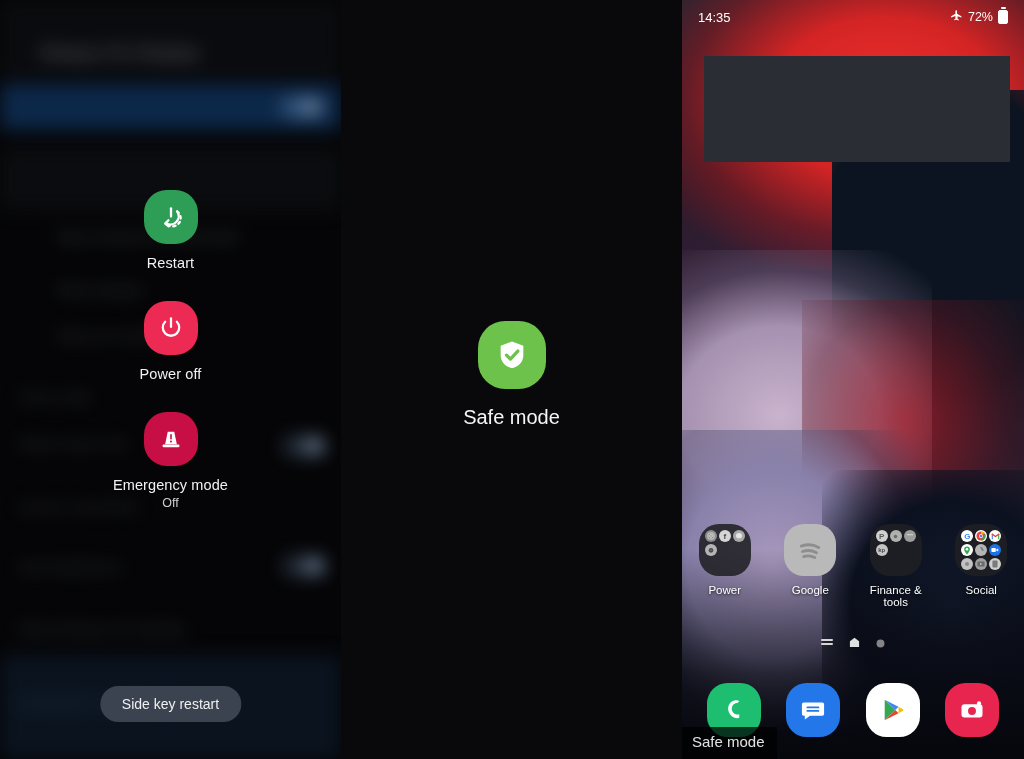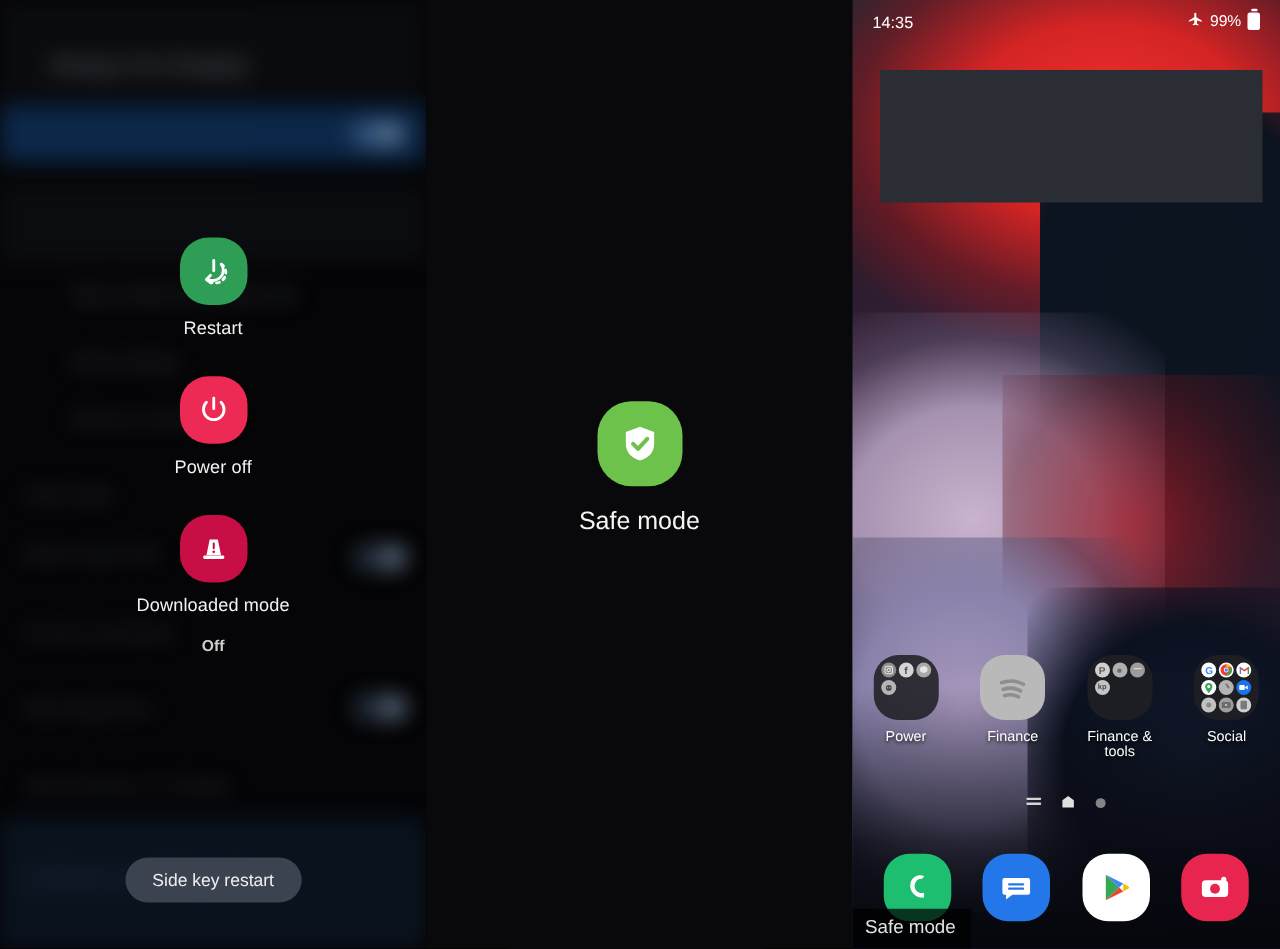--- a/index.html
+++ b/index.html
@@ -15,36 +15,36 @@
   .bb-row { position:absolute; color:#4a4f57; font-size:15px; white-space:nowrap; }
   .bb-band { position:absolute; left:0; right:0; }
   .bb-toggle { position:absolute; width:42px; height:20px; border-radius:11px; background:#2a3543; }
   .bb-toggle::after { content:""; position:absolute; right:2px; top:2px; width:16px; height:16px; border-radius:50%; background:#7b8fa8; }
 
   .pm-items { position:absolute; left:0; right:0; top:190px; text-align:center; }
   .pm-item { margin-bottom:30px; }
   .pm-icon { width:54px; height:54px; margin:0 auto 11px; display:flex; align-items:center; justify-content:center;
              border-radius:42% / 42%; }
   .pm-label { color:#f2f2f2; font-size:14.5px; letter-spacing:.1px; }
-  .pm-sub { color:#cfcfcf; font-size:12.5px; margin-top:17px;font-weight:bold; }
+  .pm-sub { color:#cfcfcf; font-size:12.5px; margin-top:3px; }
 
   .side-key-btn { position:absolute; left:50%; transform:translateX(-50%); bottom:37px;
                   background:#3b4350; color:#f0f0f2; font-size:14px;
                   padding:10px 22px; border-radius:20px; white-space:nowrap; }
 
   
   .panel-safe { position:relative; width:341px; height:759px; background:#09090b; overflow:hidden;
                 display:flex; flex-direction:column; align-items:center; justify-content:center; }
   .safe-icon { width:68px; height:68px; border-radius:40%; display:flex; align-items:center; justify-content:center;
                margin-bottom:17px; }
   .safe-title { color:#f5f5f5; font-size:20px; margin-bottom:9px; }
   .safe-desc { color:#c9c9c9; font-size:12.4px; line-height:1.46; text-align:center; width:295px; }
 
   
-  .panel-home { position:relative; width:342px; height:759px; overflow:hidden; background:#0f172a; }
+  .panel-home { position:relative; width:342px; height:759px; overflow:hidden; background:#a16207; }
   .wall { position:absolute; inset:0; }
   .wl { position:absolute; }
 
   .statusbar { position:absolute; top:0; left:0; right:0; height:34px; display:flex; align-items:center;
                justify-content:space-between; padding:0 16px; color:#fff; font-size:13px; z-index:6; }
   .sb-right { display:flex; align-items:center; gap:5px; font-size:12.5px; }
   .battery { width:10px; height:14px; border:1.6px solid #fff; border-radius:2px; position:relative; background:#fff; }
   .battery::before { content:""; position:absolute; top:-3.6px; left:2px; width:5px; height:2px; background:#fff; border-radius:1px; }
 
   .widget-blank { position:absolute; left:22px; top:56px; width:306px; height:106px; background:#2a2d33; z-index:5; }
@@ -126,21 +126,21 @@
 
       <div class="pm-item">
         <div class="pm-icon" style="background:#C80F45;">
           <svg width="26" height="26" viewBox="0 0 24 24">
             <path d="M9 5.2 h6 l2.4 11.6 h-10.8 z" fill="#fff"></path>
             <rect x="4.2" y="17" width="15.6" height="2.6" rx="1.1" fill="#fff"></rect>
             <rect x="11.25" y="7.4" width="1.5" height="5" rx=".7" fill="#C80F45"></rect>
             <circle cx="12" cy="14.3" r=".95" fill="#C80F45"></circle>
           </svg>
         </div>
-        <div class="pm-label">Downloaded mode</div>
+        <div class="pm-label">Emergency mode</div>
         <div class="pm-sub">Off</div>
       </div>
 
     </div>
 
     <div class="side-key-btn">Side key restart</div>
   </div>
 
   <div class="panel-safe">
     <div class="safe-icon" style="background:#6CC24A;">
@@ -166,21 +166,21 @@
     </div>
 
     <div class="statusbar">
       <div>14:35</div>
       <div class="sb-right">
         <span>
           <svg width="13" height="13" viewBox="0 0 24 24" fill="#fff">
               <path d="M21 15.5v-2l-8-4.6V3.6a1.5 1.5 0 0 0-3 0v5.3l-8 4.6v2l8-2.4v4.7l-2.3 1.6v1.4L12 19.9l4.3 1.3v-1.4L14 18.2v-4.7z"></path>
             </svg>
         </span>
-        <span>99%</span>
+        <span>72%</span>
         <span class="battery"></span>
       </div>
     </div>
 
     <div class="widget-blank"></div>
 
     <div class="folder-row">
 
       <div class="app-cell">
         <div class="folder-bg g3">
@@ -214,21 +214,21 @@
       </div>
 
       <div class="app-cell">
         <div class="solid-icon" style="background:#B9B9B9;">
           <svg width="36" height="36" viewBox="0 0 24 24" fill="none" stroke="#8e8e8e" stroke-width="1.9" stroke-linecap="round">
             <path d="M6.2 9.4c3.8-1.3 8.2-1 11.6.9"></path>
             <path d="M7 13c3-1 6.5-.8 9.3.8"></path>
             <path d="M7.8 16.4c2.4-.8 5.1-.6 7.4.6"></path>
           </svg>
         </div>
-        <div class="app-label">Finance</div>
+        <div class="app-label">Google</div>
       </div>
 
       <div class="app-cell">
         <div class="folder-bg g3">
           <div class="mini" style="background:#d0d0d0;font-size:8px;font-weight:bold;color:#5a5a5a;">P</div>
           <div class="mini" style="background:#b0b0b0;">
             <svg width="7" height="7" viewBox="0 0 24 24" fill="#6a6a6a">
                 <circle cx="12" cy="12" r="6"></circle>
               </svg>
           </div>

